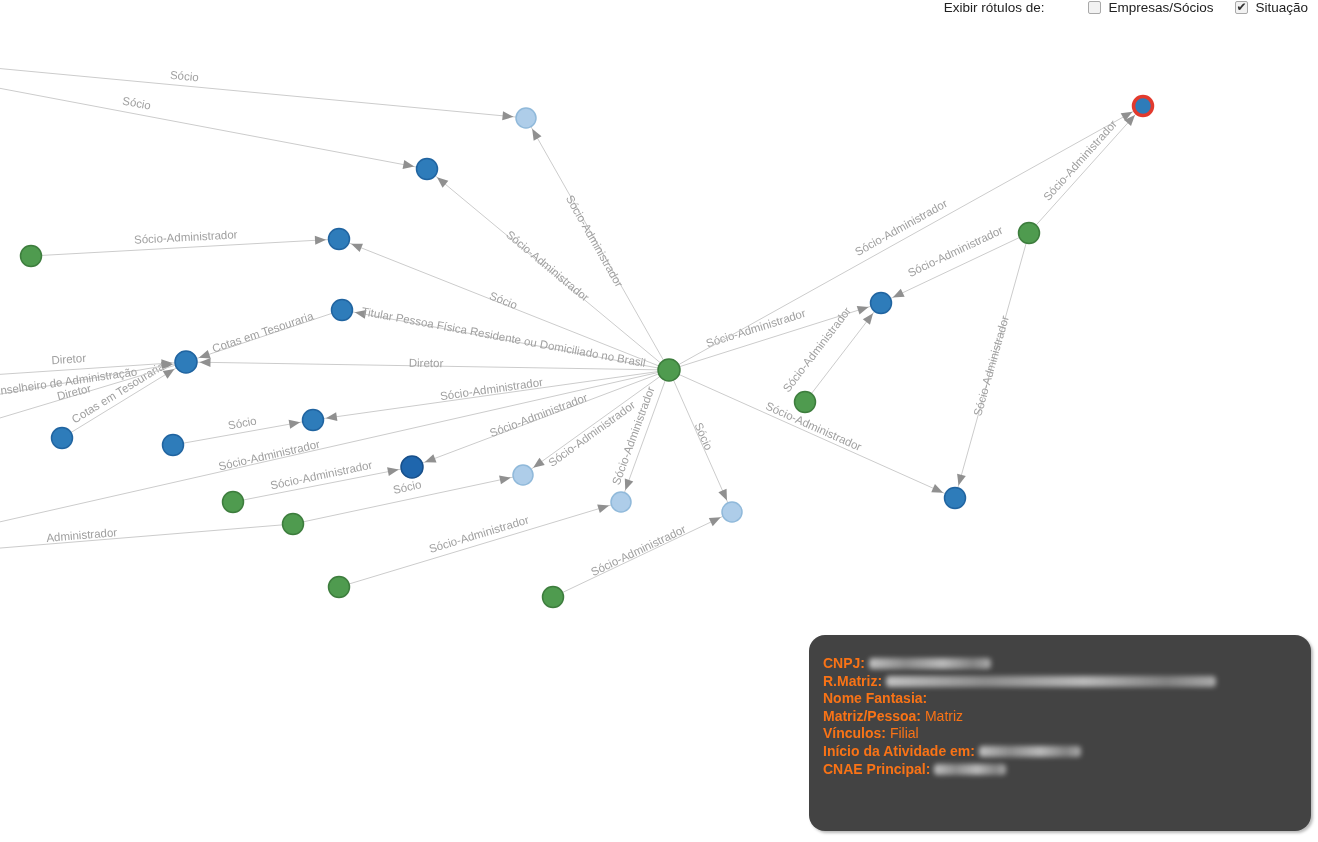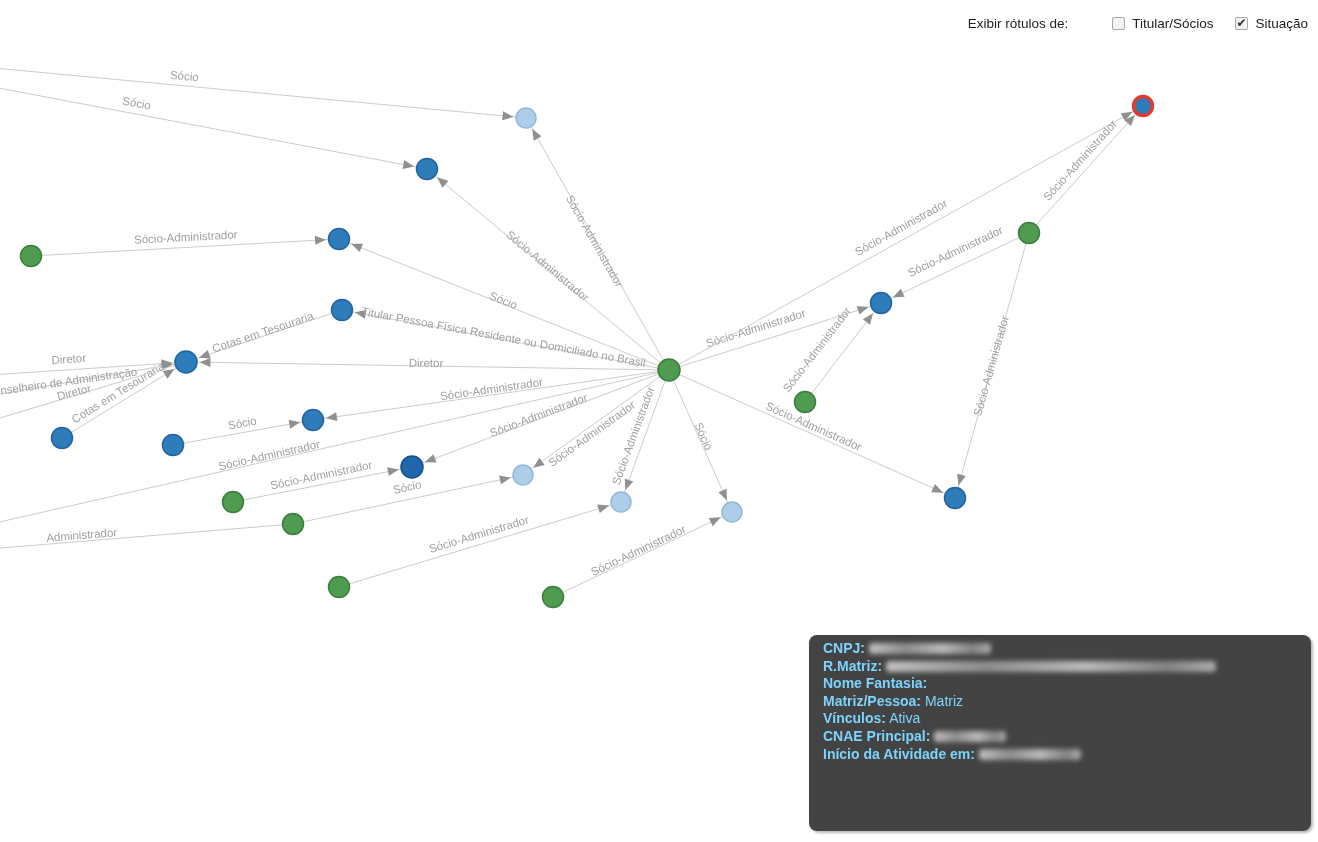--- a/index.html
+++ b/index.html
@@ -1,38 +1,38 @@
 <!DOCTYPE html>
 <html><head>
 <meta charset="utf-8">
 <style>
   html,body{margin:0;padding:0;background:#ffffff;}
   body{width:1318px;height:842px;position:relative;overflow:hidden;
        font-family:"Liberation Sans", sans-serif;}
 
   
-  .controls{position:absolute;top:16px;right:10px;display:flex;align-items:center;
+  .controls{position:absolute;top:0;right:10px;display:flex;align-items:center;
             font-size:13.5px;color:#222;white-space:nowrap;}
   .controls .ctl-caption{margin-right:22px;}
   .cb-group{display:flex;align-items:center;margin-left:22px;}
   input.cb{appearance:none;-webkit-appearance:none;width:13px;height:13px;margin:0 7px 0 0;
            border:1px solid #a9a9a9;border-radius:2px;background:#f2f2f2;position:relative;
            cursor:pointer;flex:0 0 auto;}
   input.cb:checked::before{content:"\2714";position:absolute;left:0px;top:-2px;
            font-size:12px;color:#333;}
 
   
   svg#graph{position:absolute;left:0;top:0;}
   .edge-label{font-size:11.5px;fill:#a0a0a0;}
   circle.node{cursor:pointer;}
 
   
   .tooltip{position:absolute;left:809px;top:635px;width:502px;height:196px;
-           box-sizing:border-box;background:#434343;border-radius:8px;
-           padding:5px 14px;color:#7dd3fc;font-size:14px;line-height:17.6px;
+           box-sizing:border-box;background:#434343;border-radius:16px;
+           padding:20px 14px;color:#f97316;font-size:14px;line-height:17.6px;
            box-shadow:2px 2px 3px #b9b9b9;}
   .trow{white-space:nowrap;}
   .trow b{font-weight:bold;}
   .redact{display:inline-block;height:11px;border-radius:4px;margin-left:4px;
           background:linear-gradient(90deg,#d8d8d8,#9a9a9a 30%,#cfcfcf 60%,#8f8f8f 85%,#bdbdbd);
           filter:blur(2.6px);vertical-align:-1px;opacity:.85;}
 </style>
 </head>
 <body>
 
@@ -152,29 +152,29 @@
     <circle cx="526" cy="118" r="10" fill="#aecde9" class="node" stroke="#90b9da" stroke-width="1.5"></circle>
     <circle cx="523" cy="475" r="10" fill="#aecde9" class="node" stroke="#90b9da" stroke-width="1.5"></circle>
     <circle cx="621" cy="502" r="10" fill="#aecde9" class="node" stroke="#90b9da" stroke-width="1.5"></circle>
     <circle cx="732" cy="512" r="10" fill="#aecde9" class="node" stroke="#90b9da" stroke-width="1.5"></circle>
   </svg>
 
 <div class="controls">
   <span class="ctl-caption">Exibir rótulos de:</span>
   <label class="cb-group">
     <input type="checkbox" class="cb" id="cb0" style="">
-    <span>Titular/Sócios</span>
+    <span>Empresas/Sócios</span>
   </label>
   <label class="cb-group">
     <input type="checkbox" class="cb" id="cb1" checked="" style="">
     <span>Situação</span>
   </label>
 </div>
 
 <div class="tooltip">
     <div class="trow"><b>CNPJ:</b><span class="redact" style="width: 122px;"></span></div>
     <div class="trow"><b>R.Matriz:</b><span class="redact" style="width: 330px;"></span></div>
     <div class="trow"><b>Nome Fantasia:</b></div>
     <div class="trow"><b>Matriz/Pessoa:</b><span> Matriz</span></div>
-    <div class="trow"><b>Vínculos:</b><span> Ativa</span></div>
+    <div class="trow"><b>Vínculos:</b><span> Filial</span></div>
+    <div class="trow"><b>Início da Atividade em:</b><span class="redact" style="width: 102px;"></span></div>
     <div class="trow"><b>CNAE Principal:</b><span class="redact" style="width: 72px;"></span></div>
-    <div class="trow"><b>Início da Atividade em:</b><span class="redact" style="width: 102px;"></span></div>
   </div>
 
 </body></html>

